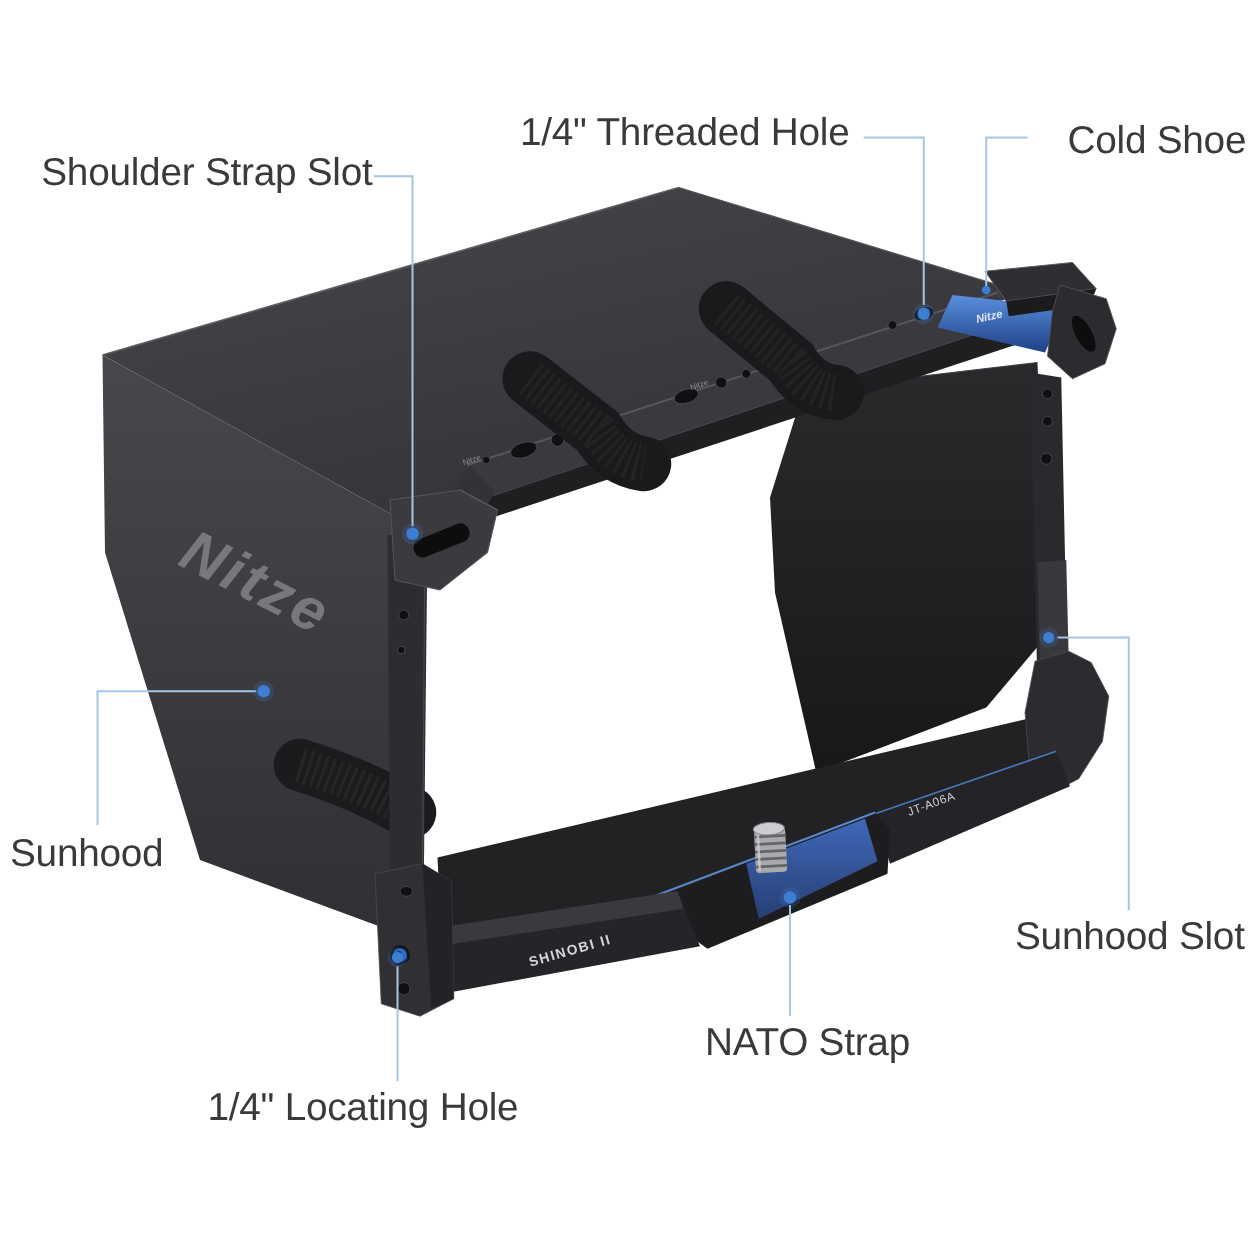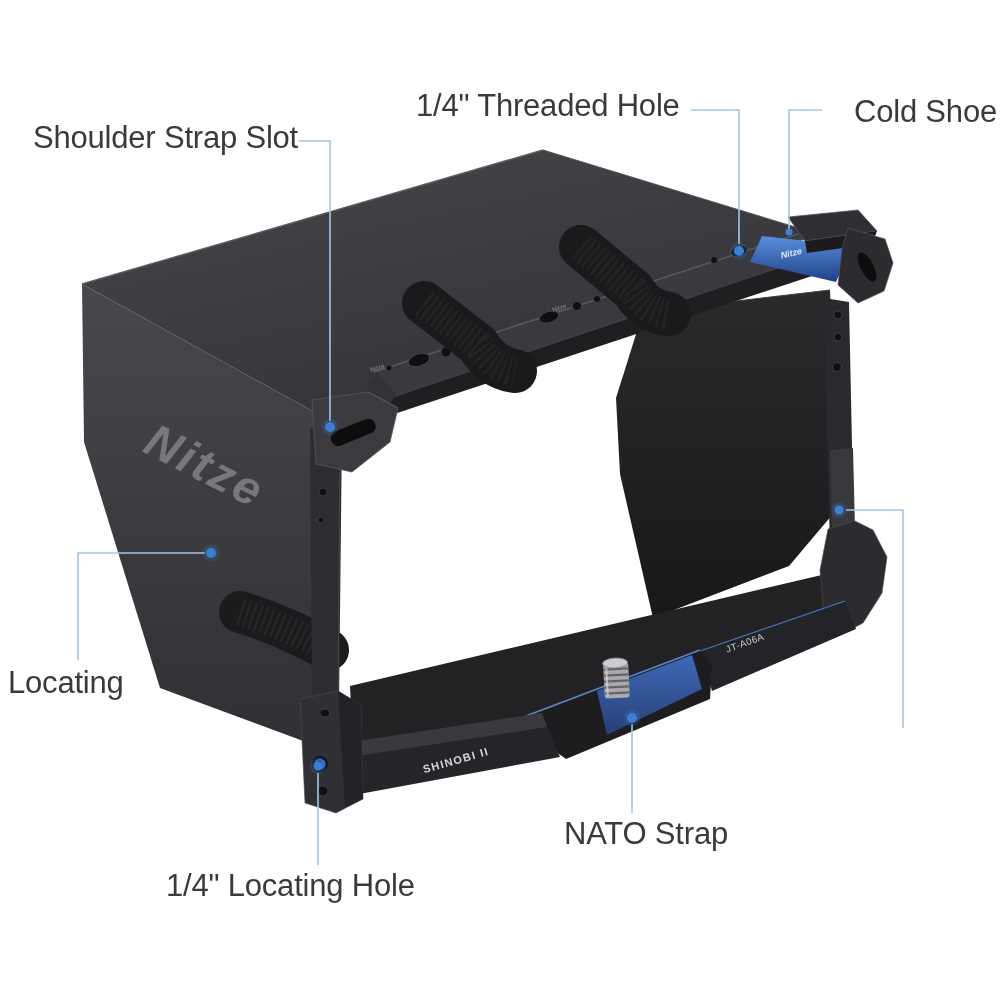--- a/index.html
+++ b/index.html
@@ -184,16 +184,17 @@
       <circle class="halo" cx="632" cy="718" r="8.5"></circle>
         <circle class="dot" cx="632" cy="718" r="5"></circle>
       <circle class="halo" cx="318" cy="766" r="8"></circle>
         <circle class="dot" cx="318" cy="766" r="4.5"></circle>
     </g>
   </svg>
 
   <div class="callout" id="c-shoulder">Shoulder Strap Slot</div>
   <div class="callout" id="c-threaded">1/4" Threaded Hole</div>
   <div class="callout" id="c-coldshoe">Cold Shoe</div>
-  <div class="callout" id="c-sunhood">Locating</div>
+  <div class="callout" id="c-sunhood">Sunhood</div>
+  <div class="callout" id="c-sunhoodslot">Sunhood Slot</div>
   <div class="callout" id="c-natorail">NATO Strap</div>
   <div class="callout" id="c-locating">1/4" Locating Hole</div>
 </div>
 
 </body></html>

